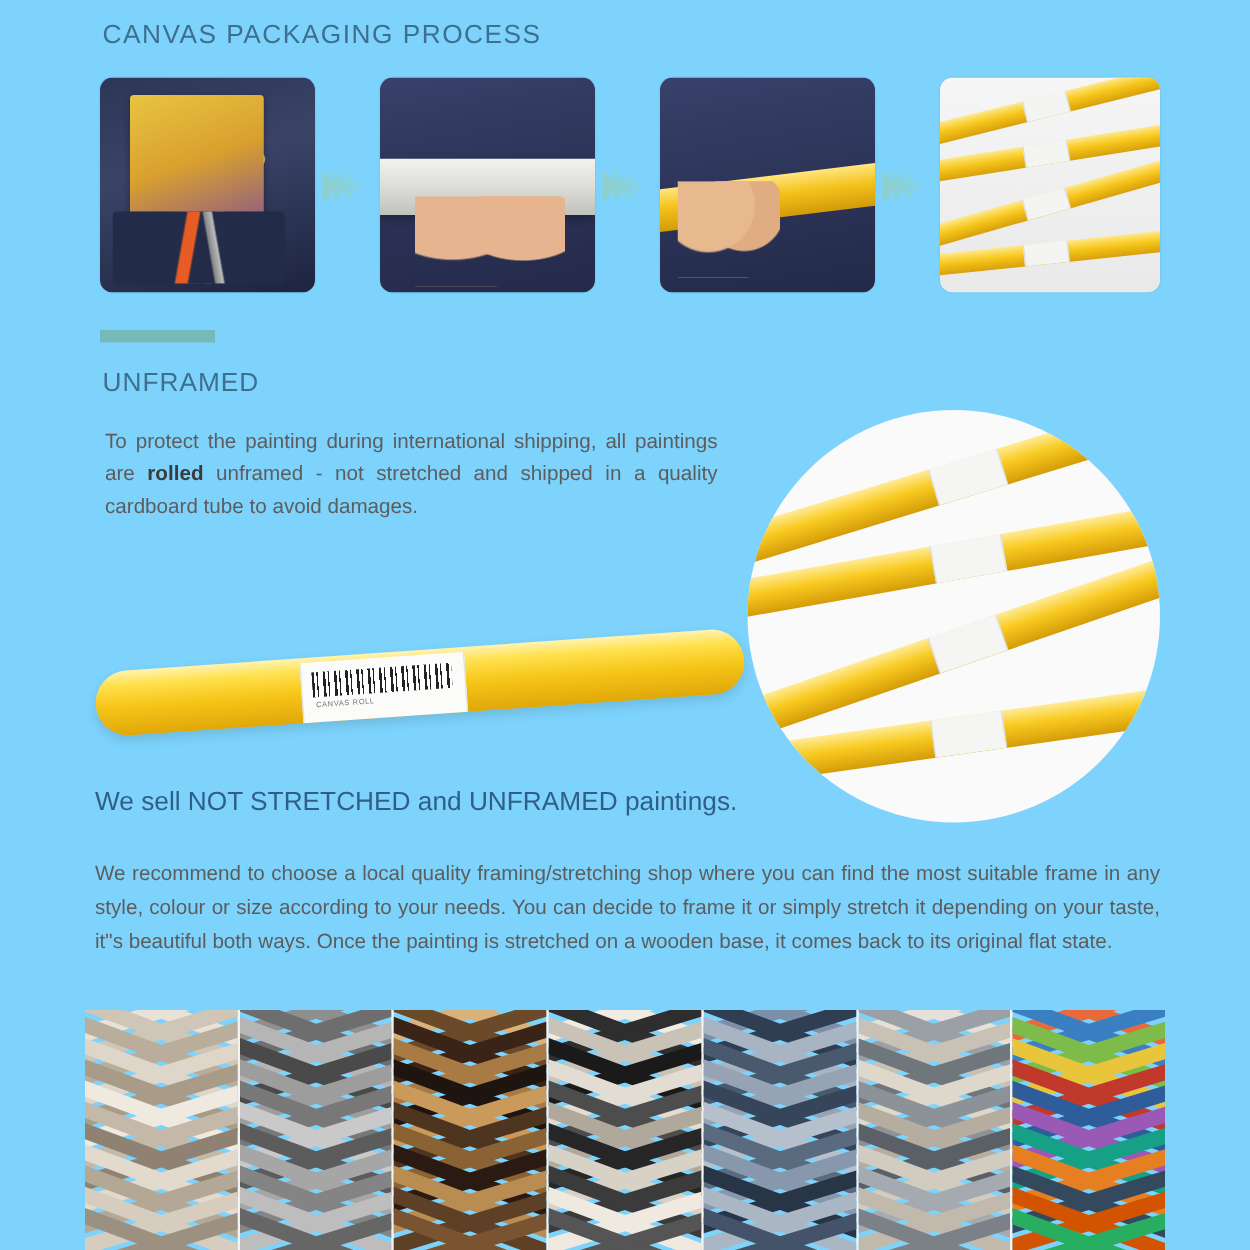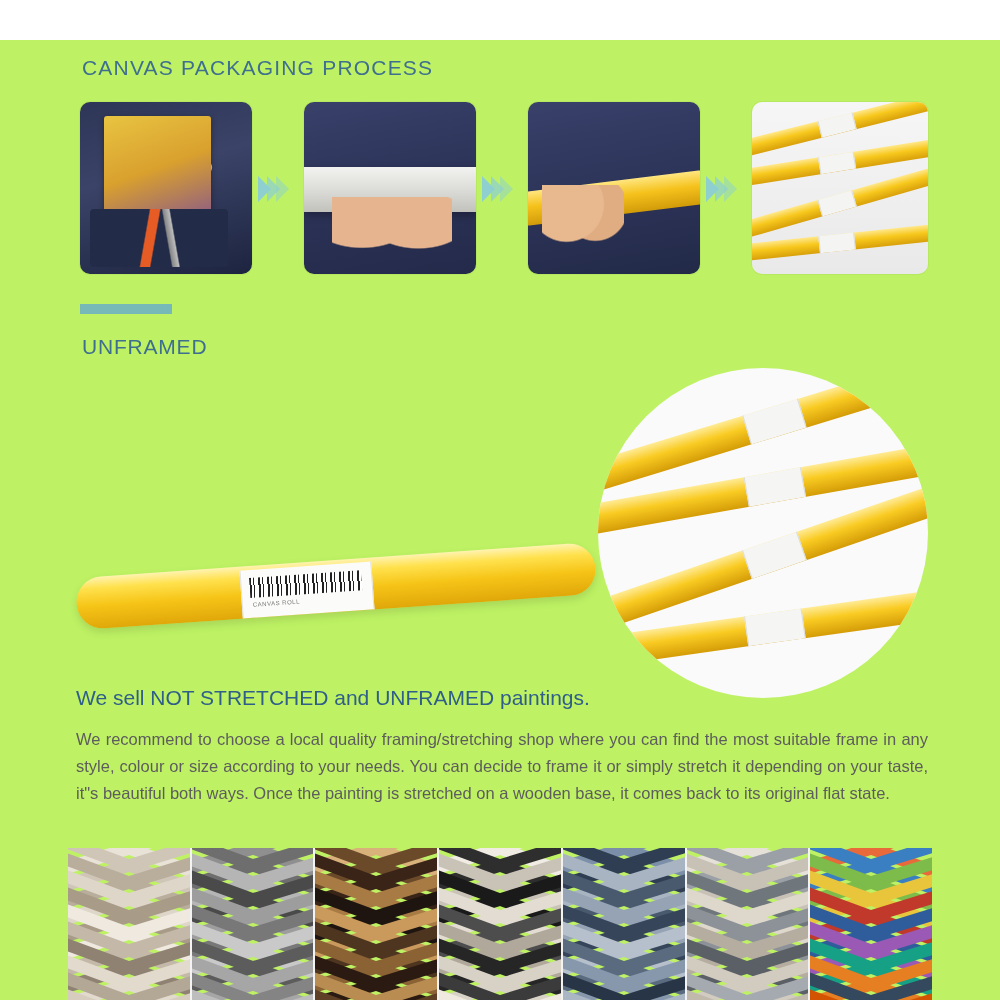--- a/index.html
+++ b/index.html
@@ -12,22 +12,21 @@
     height: 1000px;
     font-family: "Liberation Sans", sans-serif;
     color: #4a4a4a;
     position: relative;
     overflow: hidden;
   }
 
   .page {
     position: absolute;
     inset: 0;
-    background: #bef264;
-    margin-top: 40px;
+    background: #7dd3fc;
   }
 
   
   .process-title {
     position: absolute;
     left: 82px;
     top: 16px;
     font-size: 21px;
     letter-spacing: 1.2px;
     color: #3f6f8f;
@@ -296,21 +295,21 @@
     left: 10px; top: 32px;
     font-size: 6px;
     color: #777;
     letter-spacing: .5px;
   }
 
   
   .sell-heading {
     position: absolute;
     left: 76px;
-    top: 646px;
+    top: 630px;
     font-size: 21px;
     color: #2f5f88;
     white-space: nowrap;
   }
   .recommend-body {
     position: absolute;
     left: 76px;
     top: 686px;
     width: 852px;
     font-size: 16.5px;
@@ -404,20 +403,23 @@
         <div class="tube t4">
             <i></i>
           </div>
       </div>
     </div>
   </div>
 
   <div class="teal-bar"></div>
   <div class="packaging-title">UNFRAMED</div>
 
+  <div class="packaging-body">
+    <span>To protect the painting during international shipping, all paintings are </span><b>rolled</b><span> unframed - not stretched and shipped in a quality cardboard tube to avoid damages.</span>
+  </div>
 
   <div class="circle-photo">
     <div class="ctube c1">
         <i></i>
       </div>
     <div class="ctube c2">
         <i></i>
       </div>
     <div class="ctube c3">
         <i></i>

